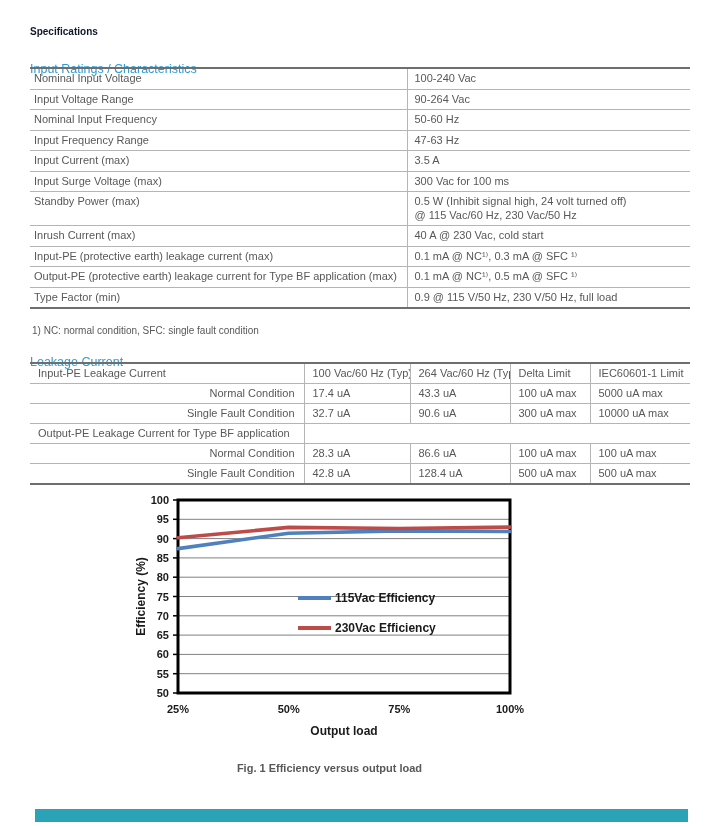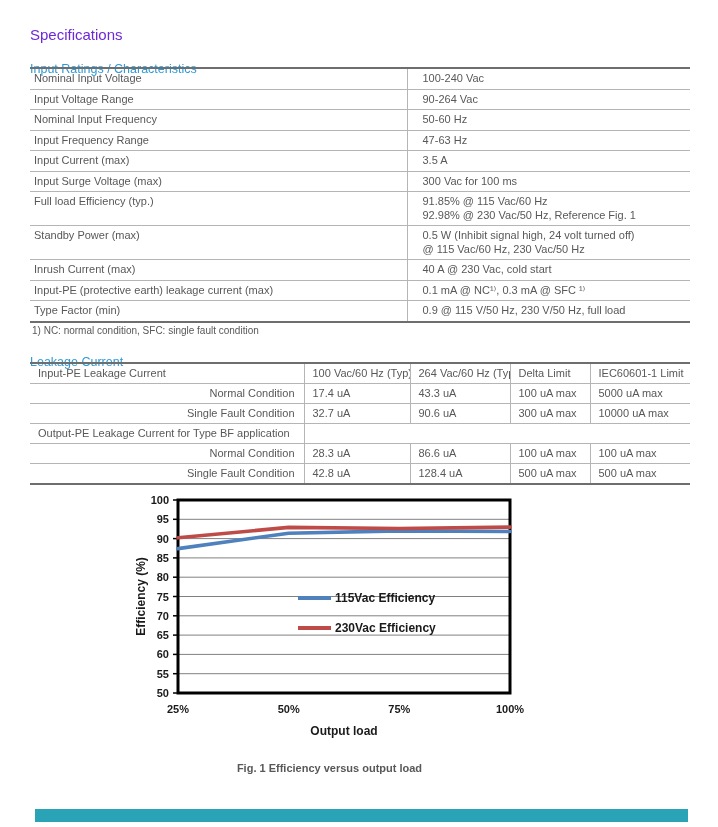--- a/index.html
+++ b/index.html
@@ -1,34 +1,34 @@
 <!DOCTYPE html>
 <html><head>
 <meta charset="utf-8">
 <style>
   html,body{margin:0;padding:0;background:#fff;}
   .page{
     position:relative;width:718px;height:827px;background:#ffffff;overflow:hidden;
     font-family:"Liberation Sans","DejaVu Sans",sans-serif;color:#58585A;
   }
   .h-main{
-    position:absolute;left:30px;top:26px;font-size:15px;font-weight:normal;color:#6d28d9;
+    position:absolute;left:30px;top:26px;font-size:10px;font-weight:bold;color:#0f172a;
   }
   .h-section{
     position:absolute;left:30px;font-size:12.5px;font-weight:normal;color:#2E9BD6;margin-top:14px;
   }
   #h-input{top:48px;}
   #h-leak{top:341px;}
   table{border-collapse:collapse;table-layout:fixed;}
   #spec-table{position:absolute;left:30px;top:67px;width:660px;font-size:11px;color:#58585A;
     border-top:2px solid #6E6E6E;border-bottom:2px solid #6E6E6E;}
   #spec-table td{border-top:1px solid #B5B5B5;vertical-align:top;padding:3px 6px 3px 4px;
     line-height:13.5px;white-space:pre-line;}
   #spec-table tr:first-child td{border-top:none;}
-  #spec-table td.val{border-left:1px solid #B5B5B5;padding-left:15px;}
+  #spec-table td.val{border-left:1px solid #B5B5B5;padding-left:7px;}
   #leak-table{position:absolute;left:30px;top:362px;width:660px;font-size:11px;color:#58585A;
     border-top:2px solid #6E6E6E;border-bottom:2px solid #6E6E6E;}
   #leak-table td{border-top:1px solid #B5B5B5;padding:3px 6px 3px 8px;line-height:13px;
     overflow:hidden;white-space:nowrap;}
   #leak-table tr:first-child td{border-top:none;}
   #leak-table td.sep{border-left:1px solid #B5B5B5;}
   #leak-table td.cond{text-align:right;padding-right:9px;}
   #leak-table td.grp{text-align:left;}
   .footnote{position:absolute;left:32px;top:325px;font-size:10px;color:#58585A;}
   #chart{position:absolute;left:135px;top:488px;width:440px;height:255px;}
@@ -69,36 +69,35 @@
         </tr>
         <tr>
           <td>Input Current (max)</td>
           <td class="val">3.5 A</td>
         </tr>
         <tr>
           <td>Input Surge Voltage (max)</td>
           <td class="val">300 Vac for 100 ms</td>
         </tr>
         <tr>
-          <td>Full load Efficiency (typ.)</td>
-          <td class="val">91.85% @ 115 Vac/60 Hz
-92.98% @ 230 Vac/50 Hz, Reference Fig. 1</td>
-        </tr>
-        <tr>
           <td>Standby Power (max)</td>
           <td class="val">0.5 W (Inhibit signal high, 24 volt turned off)
 @ 115 Vac/60 Hz, 230 Vac/50 Hz</td>
         </tr>
         <tr>
           <td>Inrush Current (max)</td>
           <td class="val">40 A  @ 230 Vac, cold start</td>
         </tr>
         <tr>
           <td>Input-PE (protective earth) leakage current (max)</td>
           <td class="val">0.1 mA @ NC¹⁾, 0.3 mA @ SFC ¹⁾</td>
+        </tr>
+        <tr>
+          <td>Output-PE (protective earth) leakage current for Type BF application  (max)</td>
+          <td class="val">0.1 mA @ NC¹⁾, 0.5 mA @ SFC ¹⁾</td>
         </tr>
         <tr>
           <td>Type Factor (min)</td>
           <td class="val">0.9 @ 115 V/50 Hz, 230 V/50 Hz, full load</td>
         </tr>
       </tbody>
   </table>
 
   <div class="footnote">1) NC: normal condition, SFC: single fault condition</div>
 

